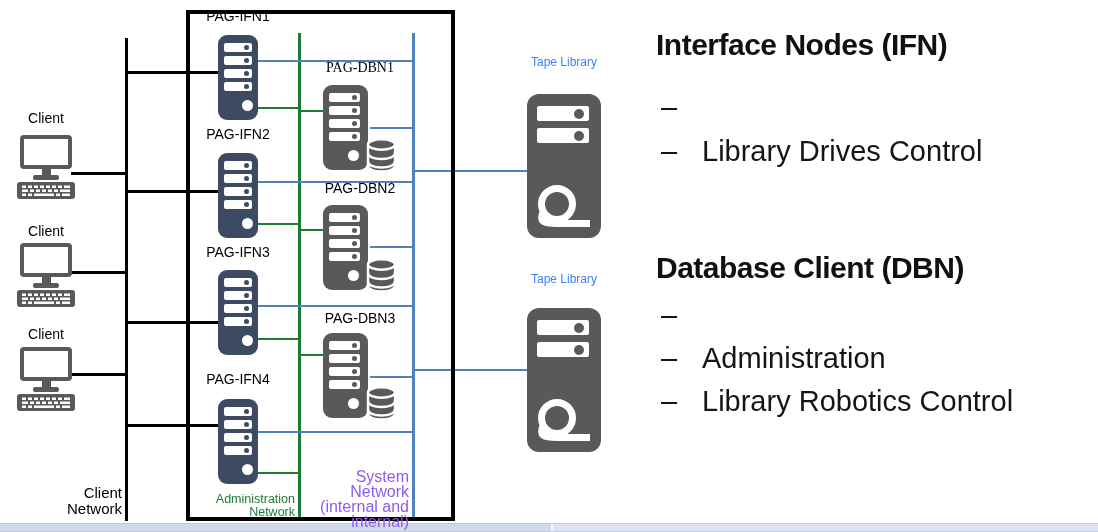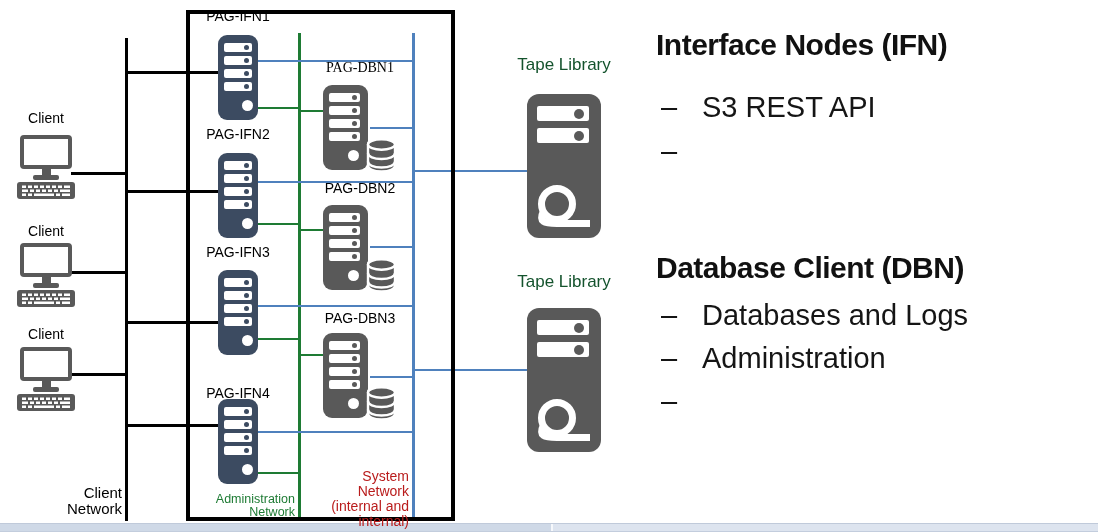--- a/index.html
+++ b/index.html
@@ -29,25 +29,25 @@
   .srv .slot:nth-of-type(2){top:21px;}
   .srv .slot:nth-of-type(3){top:34px;}
   .srv .slot:nth-of-type(4){top:47px;}
   .srv .slot::after{content:"";position:absolute;right:3px;top:50%;margin-top:-2.5px;
     width:5px;height:5px;border-radius:50%;background:var(--dot);}
   .srv .pwr{position:absolute;width:11px;height:11px;border-radius:50%;background:#fff;
     right:5px;bottom:9px;}
   .dbicon{position:absolute;z-index:4;}
   
   .nlabel{position:absolute;font-size:14px;text-align:center;color:#000;white-space:nowrap;}
-  .tlabel{position:absolute;font-size:17px;text-align:center;color:#14532d;white-space:nowrap;}
+  .tlabel{position:absolute;font-size:12px;text-align:center;color:#3b82f6;white-space:nowrap;}
   .netlabel{position:absolute;text-align:right;z-index:6;}
   .netlabel.black{font-size:15px;line-height:16px;color:#000;}
   .netlabel.greent{font-size:12.5px;line-height:12.5px;color:#1e7b34;}
-  .netlabel.bluet{font-size:14px;line-height:15px;color:#b91c1c;}
+  .netlabel.bluet{font-size:16px;line-height:15px;color:#8b5cf6;}
   
   .monitor{position:absolute;width:52px;height:34px;border:4px solid #595959;border-radius:4px;
     background:#fff;box-sizing:border-box;}
   .neck{position:absolute;width:9px;height:6px;background:#595959;}
   .base{position:absolute;width:26px;height:5px;background:#595959;border-radius:2px;}
   
   .tape{position:absolute;width:74px;height:144px;background:#595959;border-radius:12px;z-index:3;}
   .tape .tslot{position:absolute;left:10px;width:52px;height:15px;background:#fff;border-radius:2px;}
   .tape .tslot::after{content:"";position:absolute;right:5px;top:50%;margin-top:-5px;
     width:10px;height:10px;border-radius:50%;background:#595959;}
@@ -223,21 +223,21 @@
 
   <div class="nlabel" style="left:193px;top:244px;width:90px;">PAG-IFN3</div>
   <div class="srv ifn" style="left:218px;top:270px;">
     <span class="slot"></span>
       <span class="slot"></span>
       <span class="slot"></span>
       <span class="slot"></span>
     <span class="pwr"></span>
   </div>
 
-  <div class="nlabel" style="left:193px;top:385px;width:90px;">PAG-IFN4</div>
+  <div class="nlabel" style="left:193px;top:371px;width:90px;">PAG-IFN4</div>
   <div class="srv ifn" style="left:218px;top:399px;">
     <span class="slot"></span>
       <span class="slot"></span>
       <span class="slot"></span>
       <span class="slot"></span>
     <span class="pwr"></span>
   </div>
 
   <div class="nlabel" style="left:310px;top:60px;width:100px;font-family:Liberation Serif, serif;">PAG-DBN1</div>
   <div class="srv dbn" style="left:323px;top:85px;">
@@ -311,36 +311,36 @@
     <svg style="position:absolute;left:0;top:86px;" width="74" height="56" viewBox="0 0 74 56">
       <circle cx="30" cy="24" r="15.5" fill="none" stroke="#fff" stroke-width="7"></circle>
       <path d="M16.5 31 C11 42 17.5 43.5 30 43.5 H 63" fill="none" stroke="#fff" stroke-width="7"></path>
     </svg>
   </div>
 
   <div class="anno">
     <div class="heading" style="top:28px;">Interface Nodes (IFN)</div>
     <div class="item" style="top:91px;">
       <span class="dash">–</span>
-      <span>S3 REST API</span>
     </div>
     <div class="item" style="top:135px;">
       <span class="dash">–</span>
+      <span>Library Drives Control</span>
     </div>
     <div class="heading" style="top:251px;">Database Client (DBN)</div>
     <div class="item" style="top:299px;">
       <span class="dash">–</span>
-      <span>Databases and Logs</span>
     </div>
     <div class="item" style="top:342px;">
       <span class="dash">–</span>
       <span>Administration</span>
     </div>
     <div class="item" style="top:385px;">
       <span class="dash">–</span>
+      <span>Library Robotics Control</span>
     </div>
   </div>
 
   <div class="scrollbar">
     <div class="scroll-thumb"></div>
   </div>
 
 </div>
 
 </body></html>

